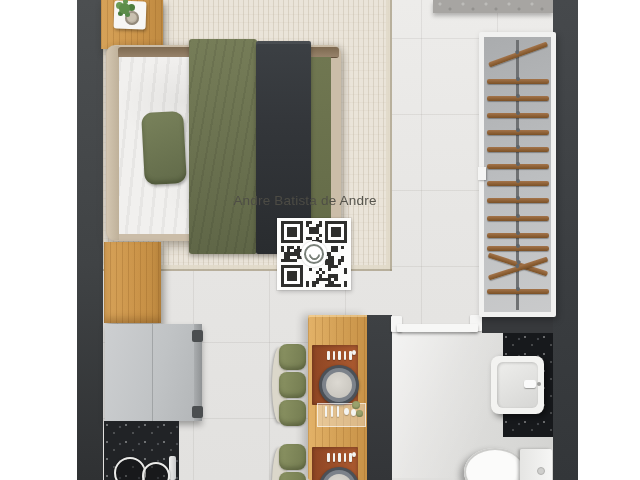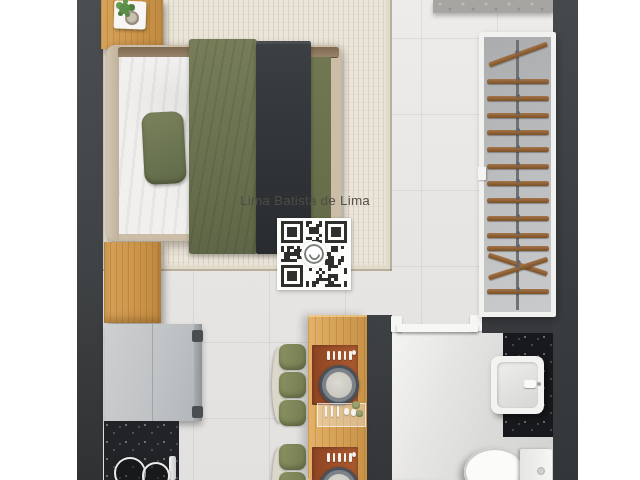--- a/index.html
+++ b/index.html
@@ -359,15 +359,15 @@
         <rect x="16" y="2" width="3" height="3" fill="#2f2f2d"></rect>
         <rect x="0" y="14" width="7" height="7" fill="#2f2f2d"></rect>
         <rect x="1" y="15" width="5" height="5" fill="#ffffff"></rect>
         <rect x="2" y="16" width="3" height="3" fill="#2f2f2d"></rect>
       </svg>
     <div class="qr-badge">
       <div class="qr-ring"></div>
       <div class="qr-phone"></div>
     </div>
   </div>
-  <div class="abs wm-name" style="left:195px;top:193px">Lima Batista de Lima</div>
+  <div class="abs wm-name" style="left:195px;top:193px">Andre Batista de Andre</div>
 
 </div>
 
 </body></html>

